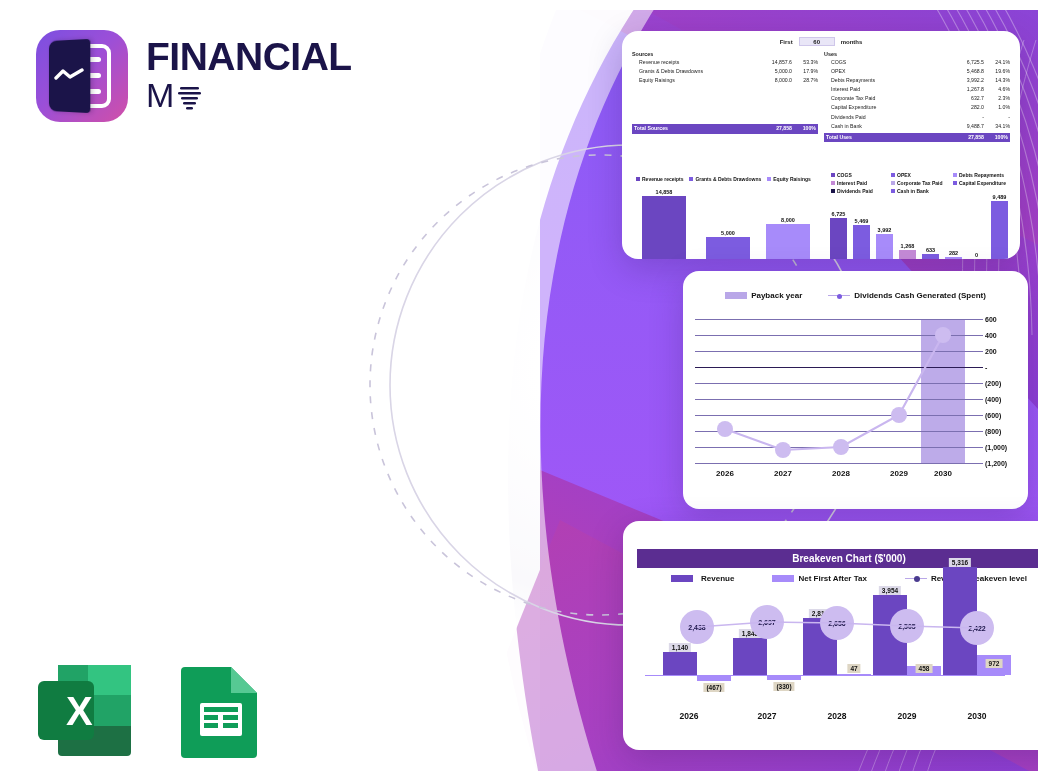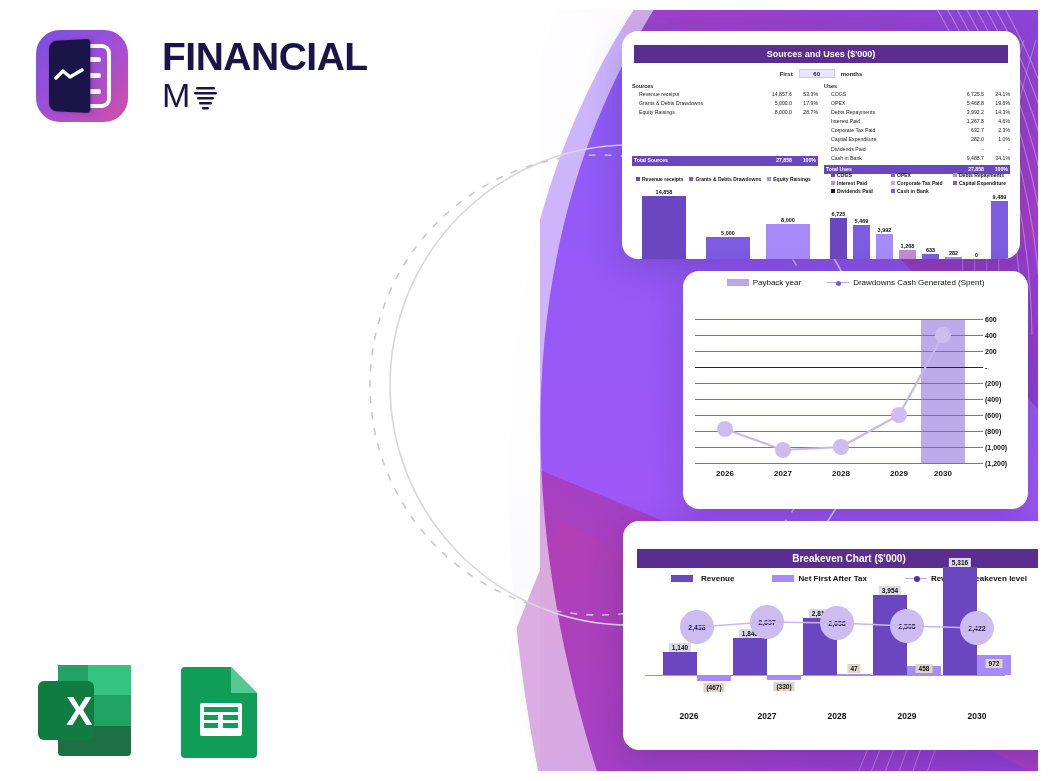--- a/index.html
+++ b/index.html
@@ -20,21 +20,21 @@
     border: 10px solid #ffffff;
     pointer-events: none;
     z-index: 60;
   }
 
   
   #left { position: absolute; left: 0; top: 0; width: 600px; height: 781px; z-index: 20; }
 
   #logo-row {
     position: absolute; left: 36px; top: 30px;
-    display: flex; align-items: center; gap: 34px;
+    display: flex; align-items: center; gap: 18px;
   }
   #logo-mark {
     width: 92px; height: 92px; border-radius: 24px;
     background: linear-gradient(135deg,#7b4fe0 0%, #9b4fd8 45%, #d14fa8 100%);
     position: relative; flex: none;
   }
   #logo-mark .doc {
     position: absolute; left: 31px; top: 14px;
     width: 44px; height: 64px; border: 4px solid #ffffff;
     border-radius: 9px;
@@ -302,21 +302,20 @@
         <rect x="31" y="52" width="14" height="5" fill="#0f9d58"></rect>
         <rect x="50" y="52" width="15" height="5" fill="#0f9d58"></rect>
         <rect x="31" y="60" width="14" height="5" fill="#0f9d58"></rect>
         <rect x="50" y="60" width="15" height="5" fill="#0f9d58"></rect>
       </svg>
     </div>
   </div>
 </div>
 
 <div class="panel" id="panel-sources">
-  <div class="ptitle">Sources and Uses ($'000)</div>
 
   <div class="months-row">
     <span>First</span>
     <span class="months-box">60</span>
     <span>months</span>
   </div>
 
   <div class="su-wrap">
 
     <div class="su-col">
@@ -479,31 +478,31 @@
       <span class="lbl">0</span>
       </div>
     <div class="mb" style="left:163px;width:17px; height:58px; background:#7c5ce0">
       <span class="lbl">9,489</span>
       </div>
   </div>
 </div>
 
 <div class="panel" id="panel-payback">
 
-  <div style="display:flex;justify-content:center;gap:26px;margin-top:7px;font-size:8px;font-weight:400;color:#111">
+  <div style="display:flex;justify-content:center;gap:26px;margin-top:20px;font-size:8px;font-weight:700;color:#111">
     <span style="display:flex;align-items:center;gap:4px">
       <span style="width:22px;height:7px;background:#b9a7e8;display:inline-block"></span>
       <span>Payback year</span>
     </span>
     <span style="display:flex;align-items:center;gap:4px">
       <span style="width:22px;height:7px;position:relative;display:inline-block">
         <span style="position:absolute;top:3px;left:0;width:22px;height:1.4px;background:#b9a7e8"></span>
         <span style="position:absolute;top:1.5px;left:9px;width:5px;height:5px;border-radius:50%;background:#7c5ce0"></span>
       </span>
-      <span>Drawdowns Cash Generated (Spent)</span>
+      <span>Dividends Cash Generated (Spent)</span>
     </span>
   </div>
 
   <div class="pb-plot" style="position:absolute;left:12px;top:48px;width:322px;height:144px">
 
     <div class="pb-band" style="left:226px;width:44px;top:0;height:144px"></div>
 
     <div class="pb-grid" style="top:0px"></div>
     <div class="pb-grid" style="top:16px"></div>
     <div class="pb-grid" style="top:32px"></div>

